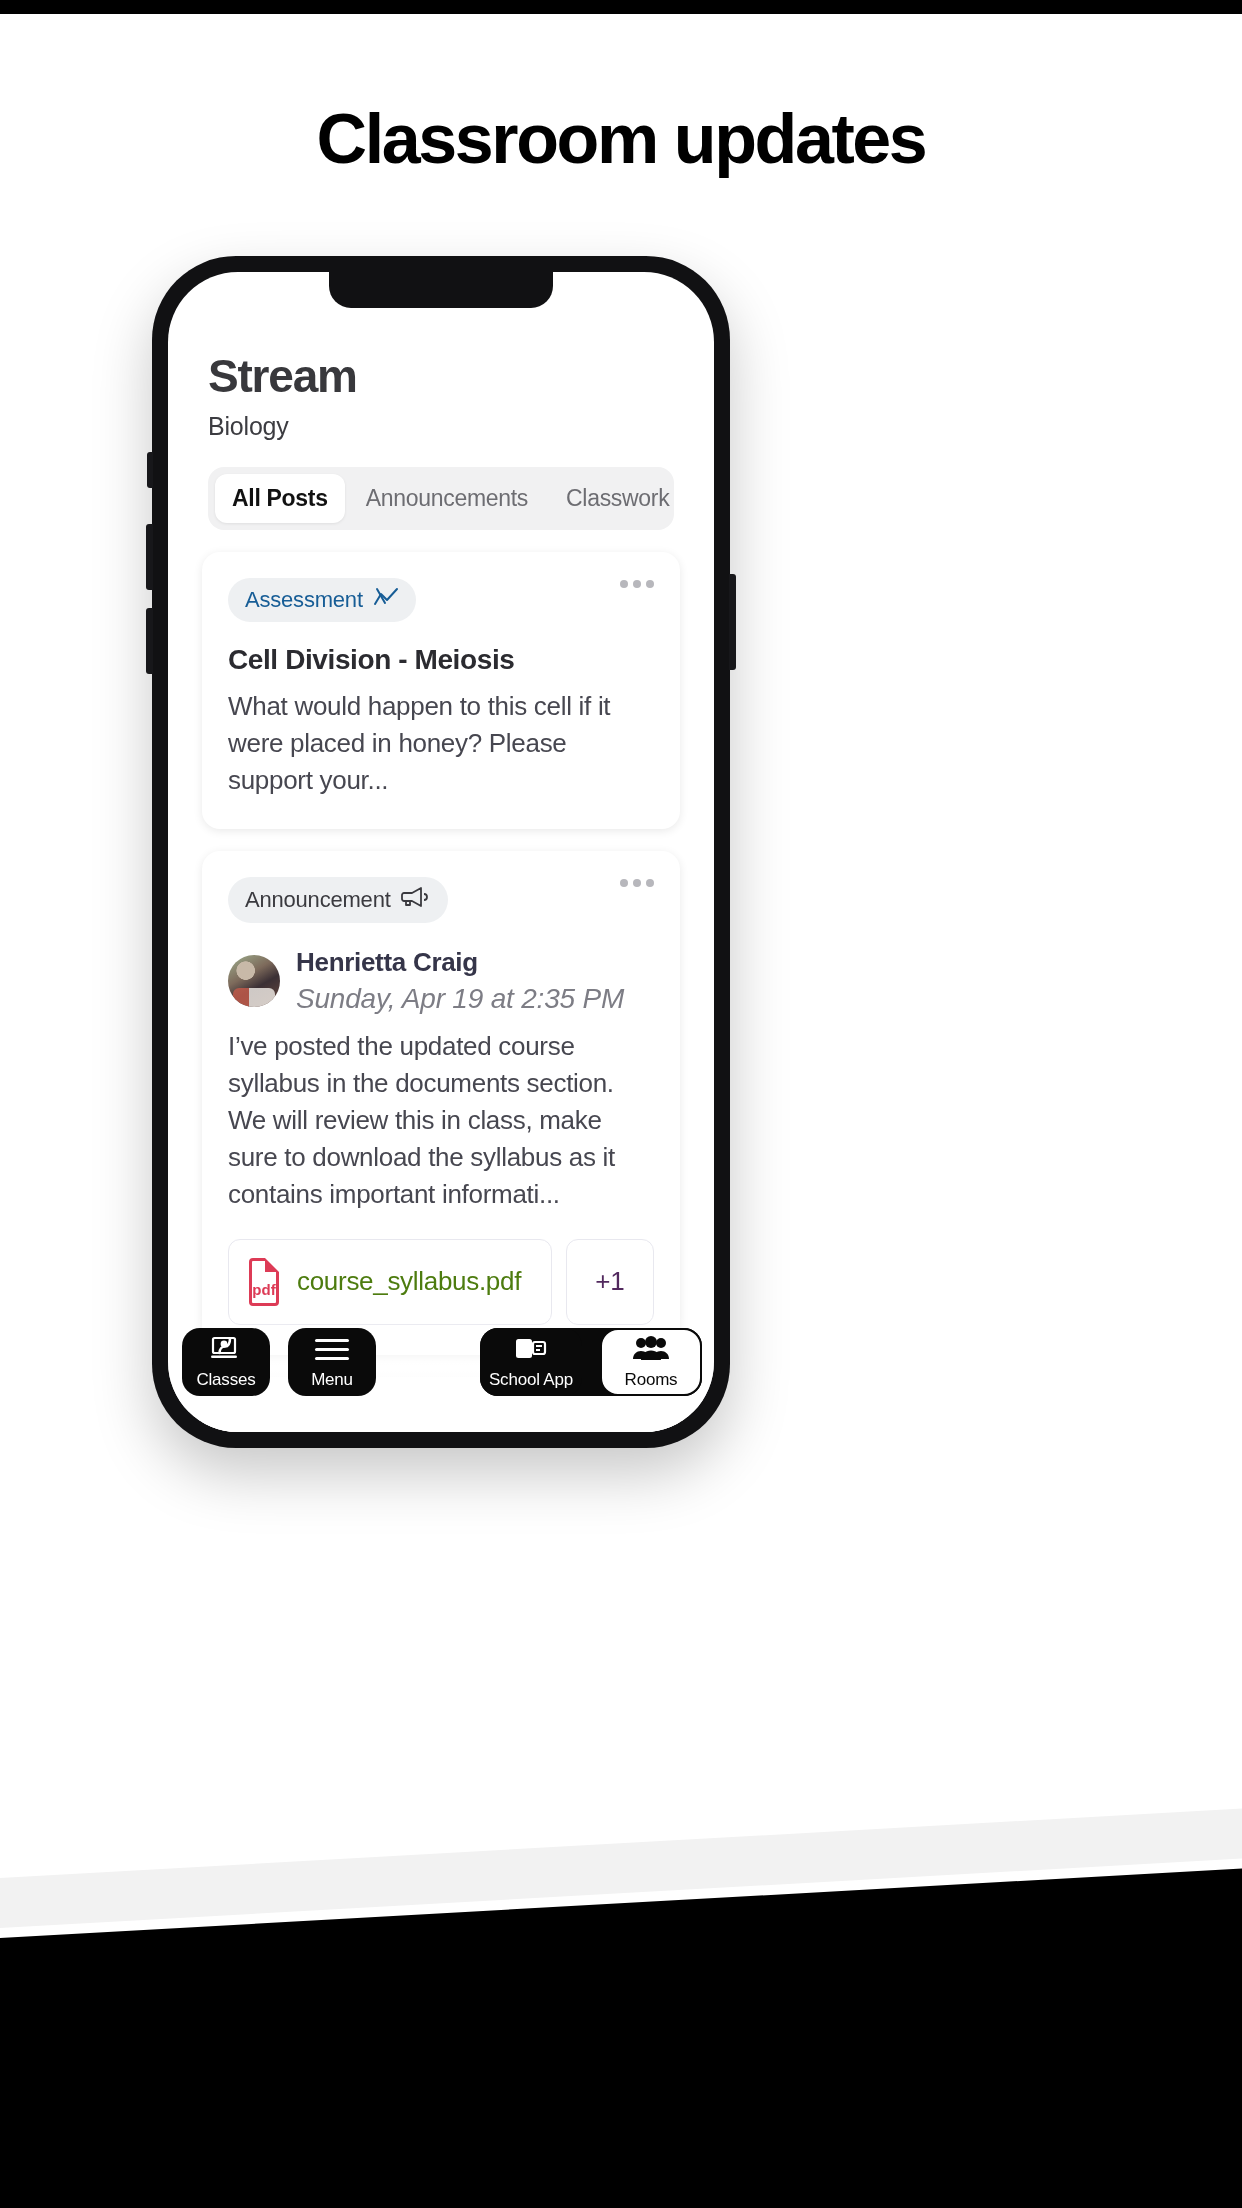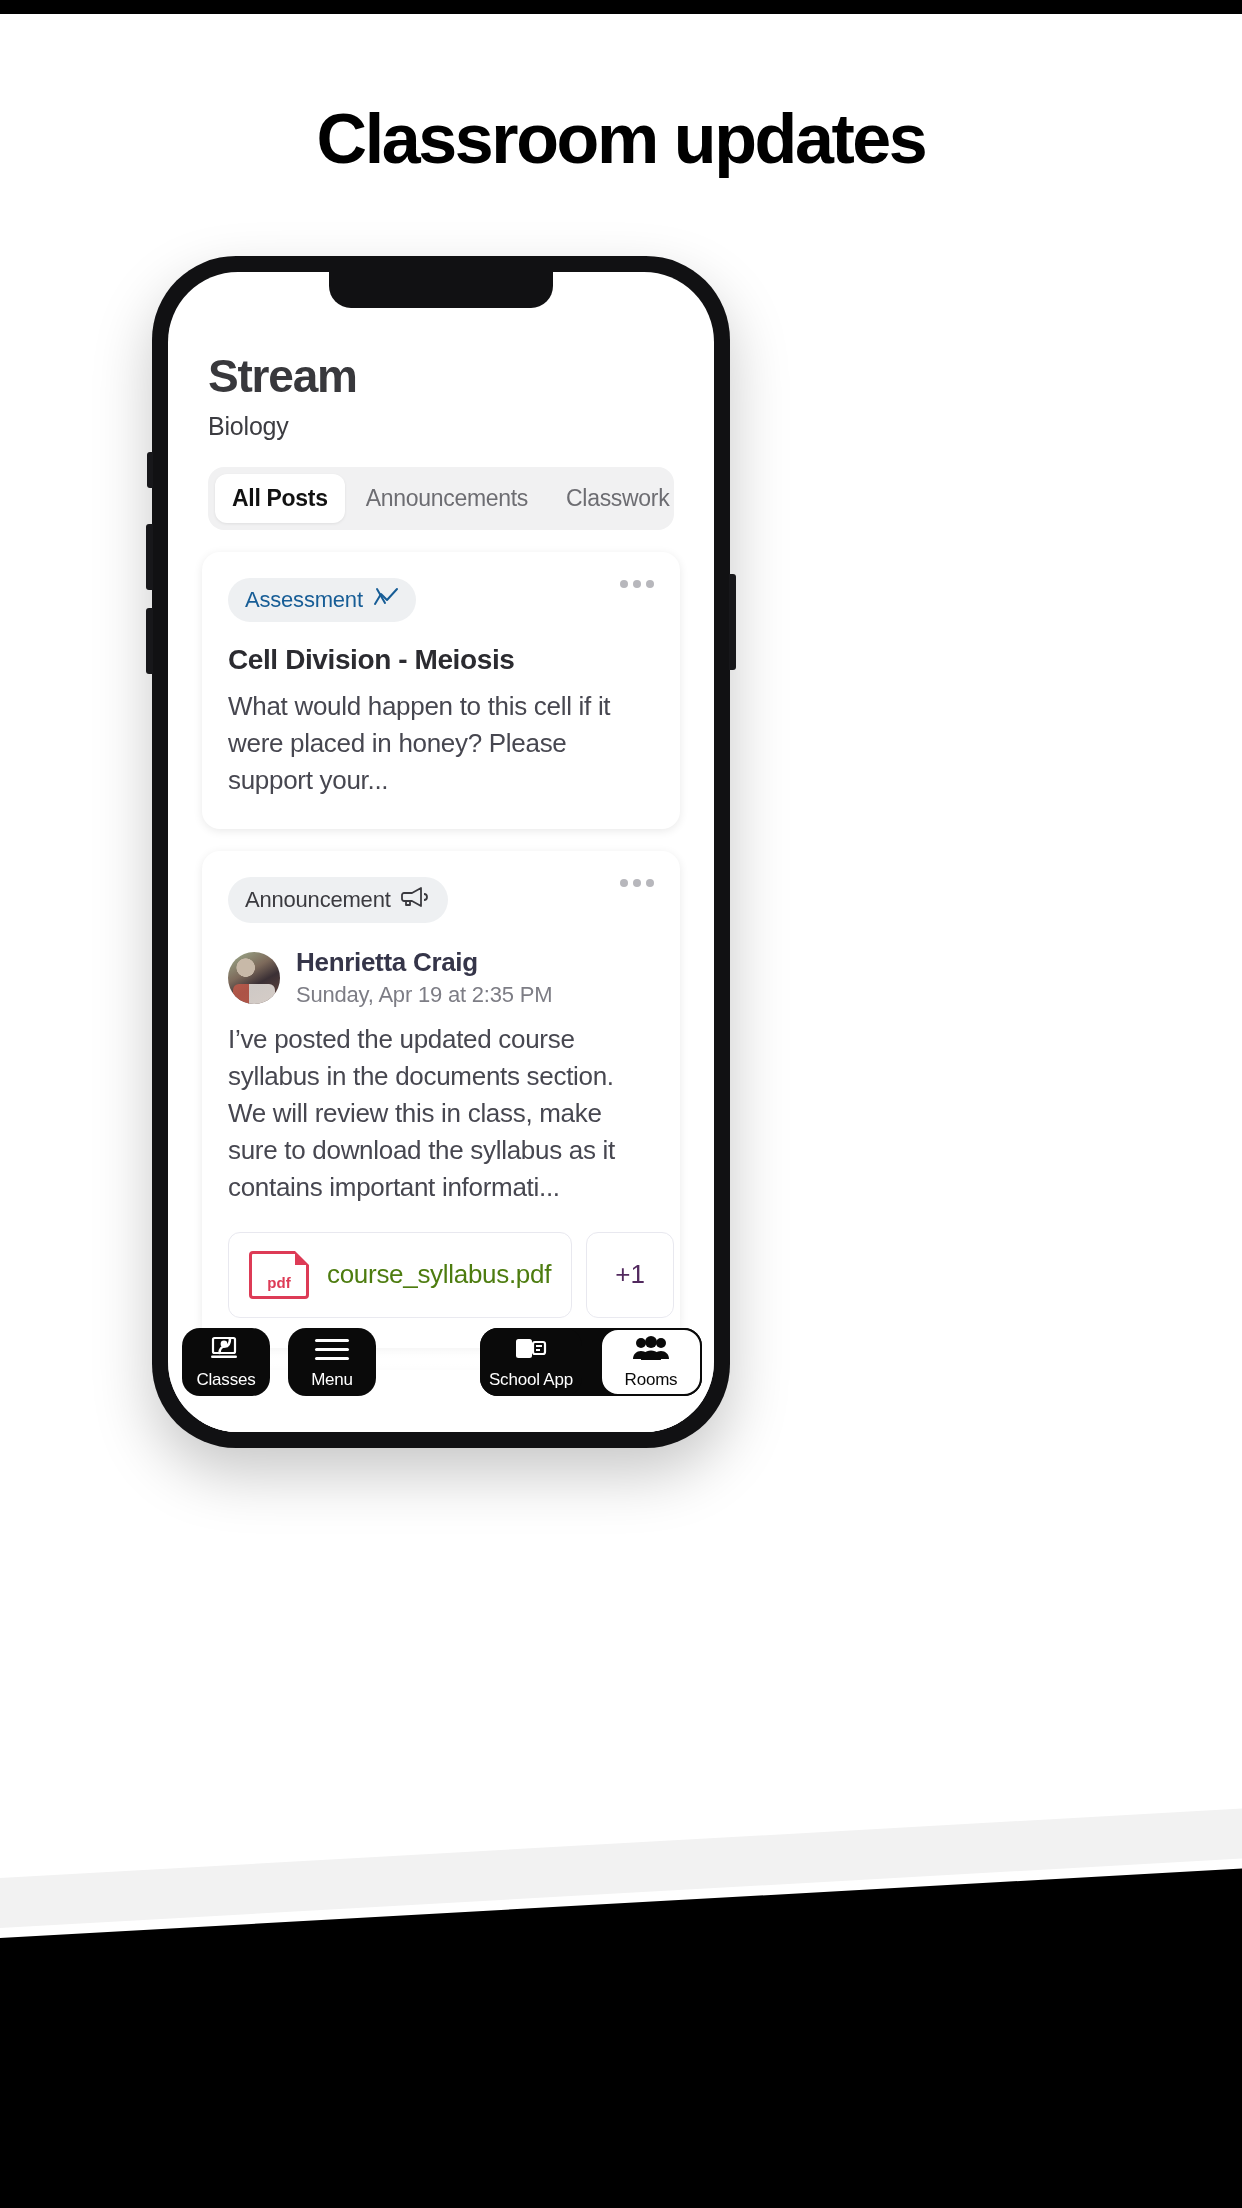--- a/index.html
+++ b/index.html
@@ -174,34 +174,34 @@
   }
   .avatar:after{
     content:"";
     position:absolute; left:10%; bottom:0; width:80%; height:38%;
     background:linear-gradient(90deg,#c05a4a 0 38%, #e9e4df 38% 100%);
     border-radius:6px 6px 0 0;
     opacity:.85;
   }
   .author-meta { line-height:1.2; }
   .author-name { font-size:26px; font-weight:bold; color:#353549; letter-spacing:-.3px; }
-  .author-time { font-size:22px; color:#7d7d85; margin-top:4px; letter-spacing:-.2px; }
+  .author-time { font-size:28px; color:#7d7d85; margin-top:4px; letter-spacing:-.2px;font-style:italic; }
 
   
   .attach-row { display:flex; gap:14px; margin-top:26px; align-items:stretch; }
   .attach {
     flex:1;
     border:1px solid #e8e8ef;
     border-radius:12px;
     padding:18px 20px;
     display:flex; align-items:center; gap:18px;
     background:#fff;
   }
   .pdf-ico {
-    width:60px; height:48px; flex:none;
+    width:30px; height:48px; flex:none;
     border:3px solid #dd3b56;
     border-radius:4px;
     position:relative;
     display:flex; align-items:flex-end; justify-content:center;
   }
   .pdf-ico:before{
     content:""; position:absolute; right:-3px; top:-3px;
     border-width:0 14px 14px 0;
     border-style:solid;
     border-color:#fff #fff #dd3b56 #dd3b56;

